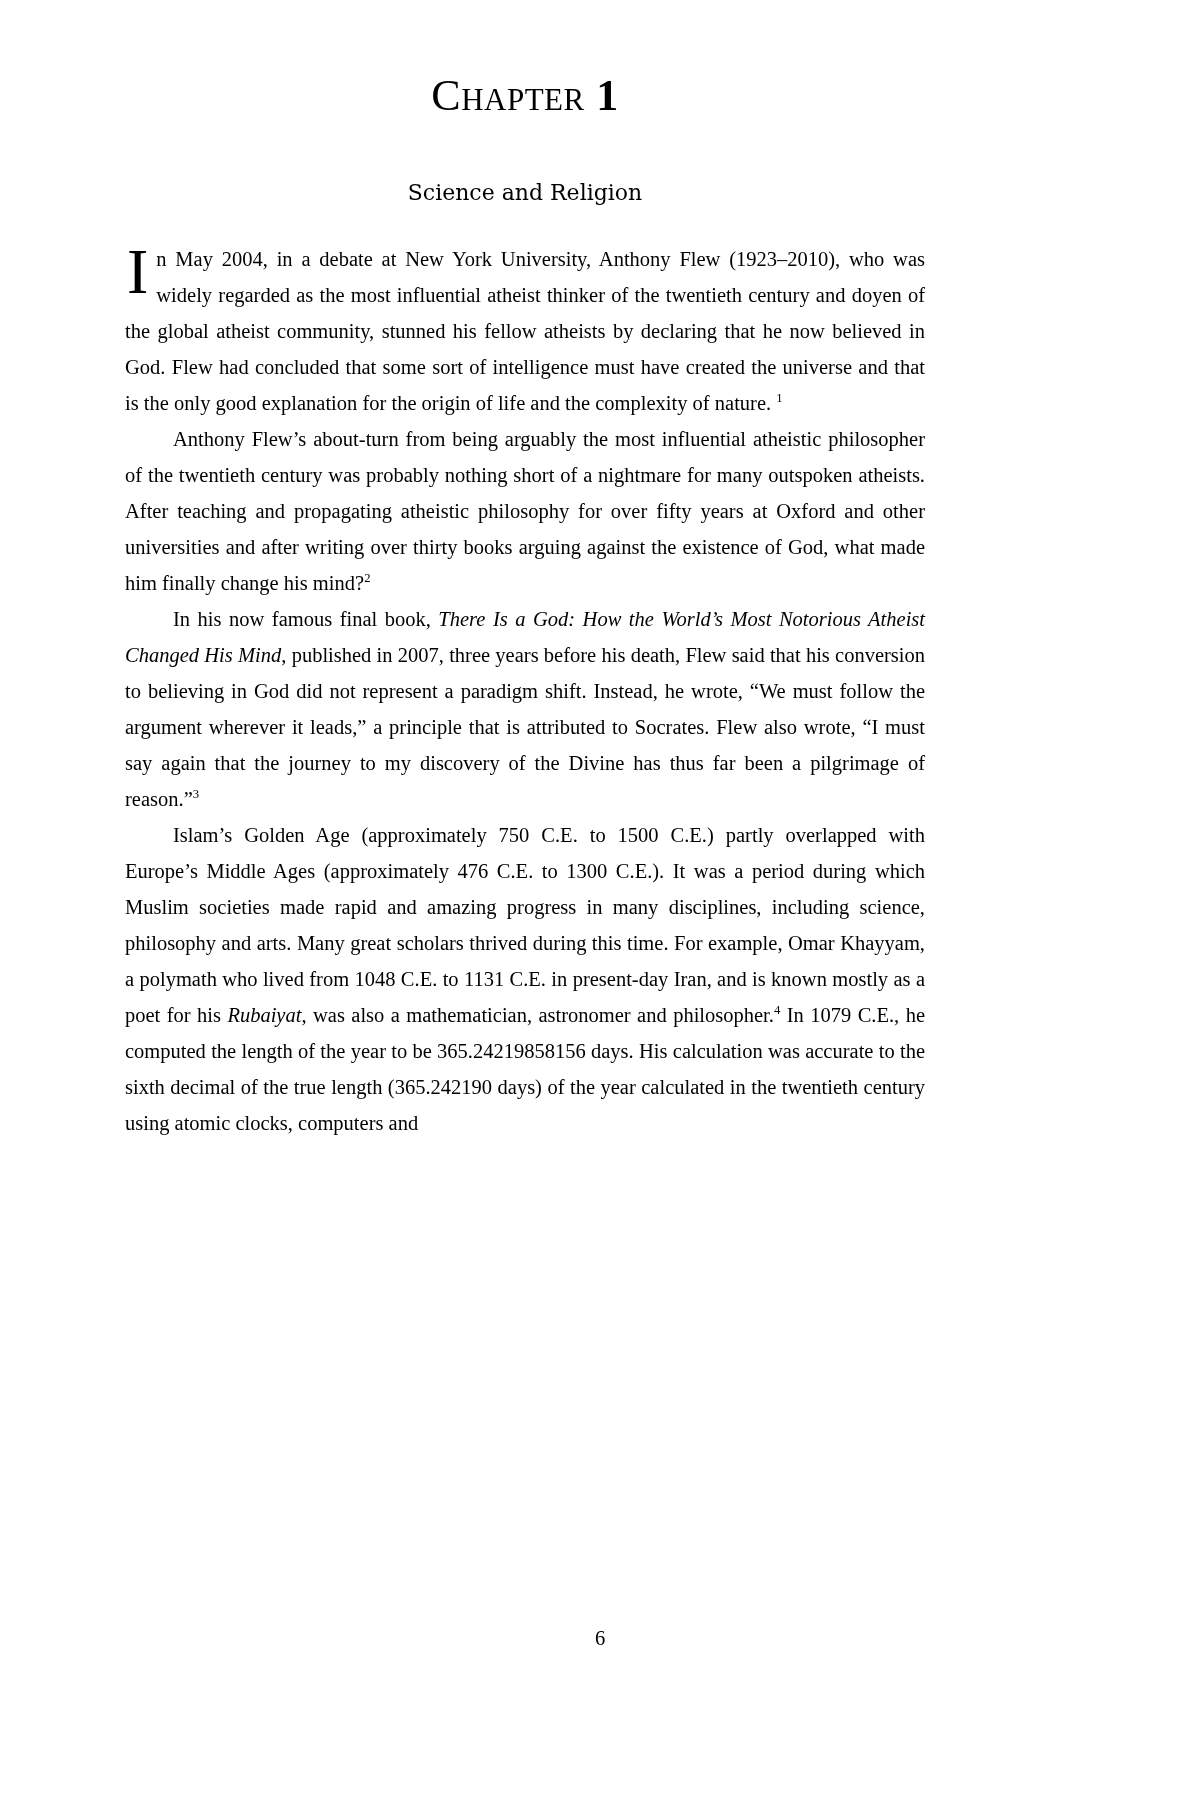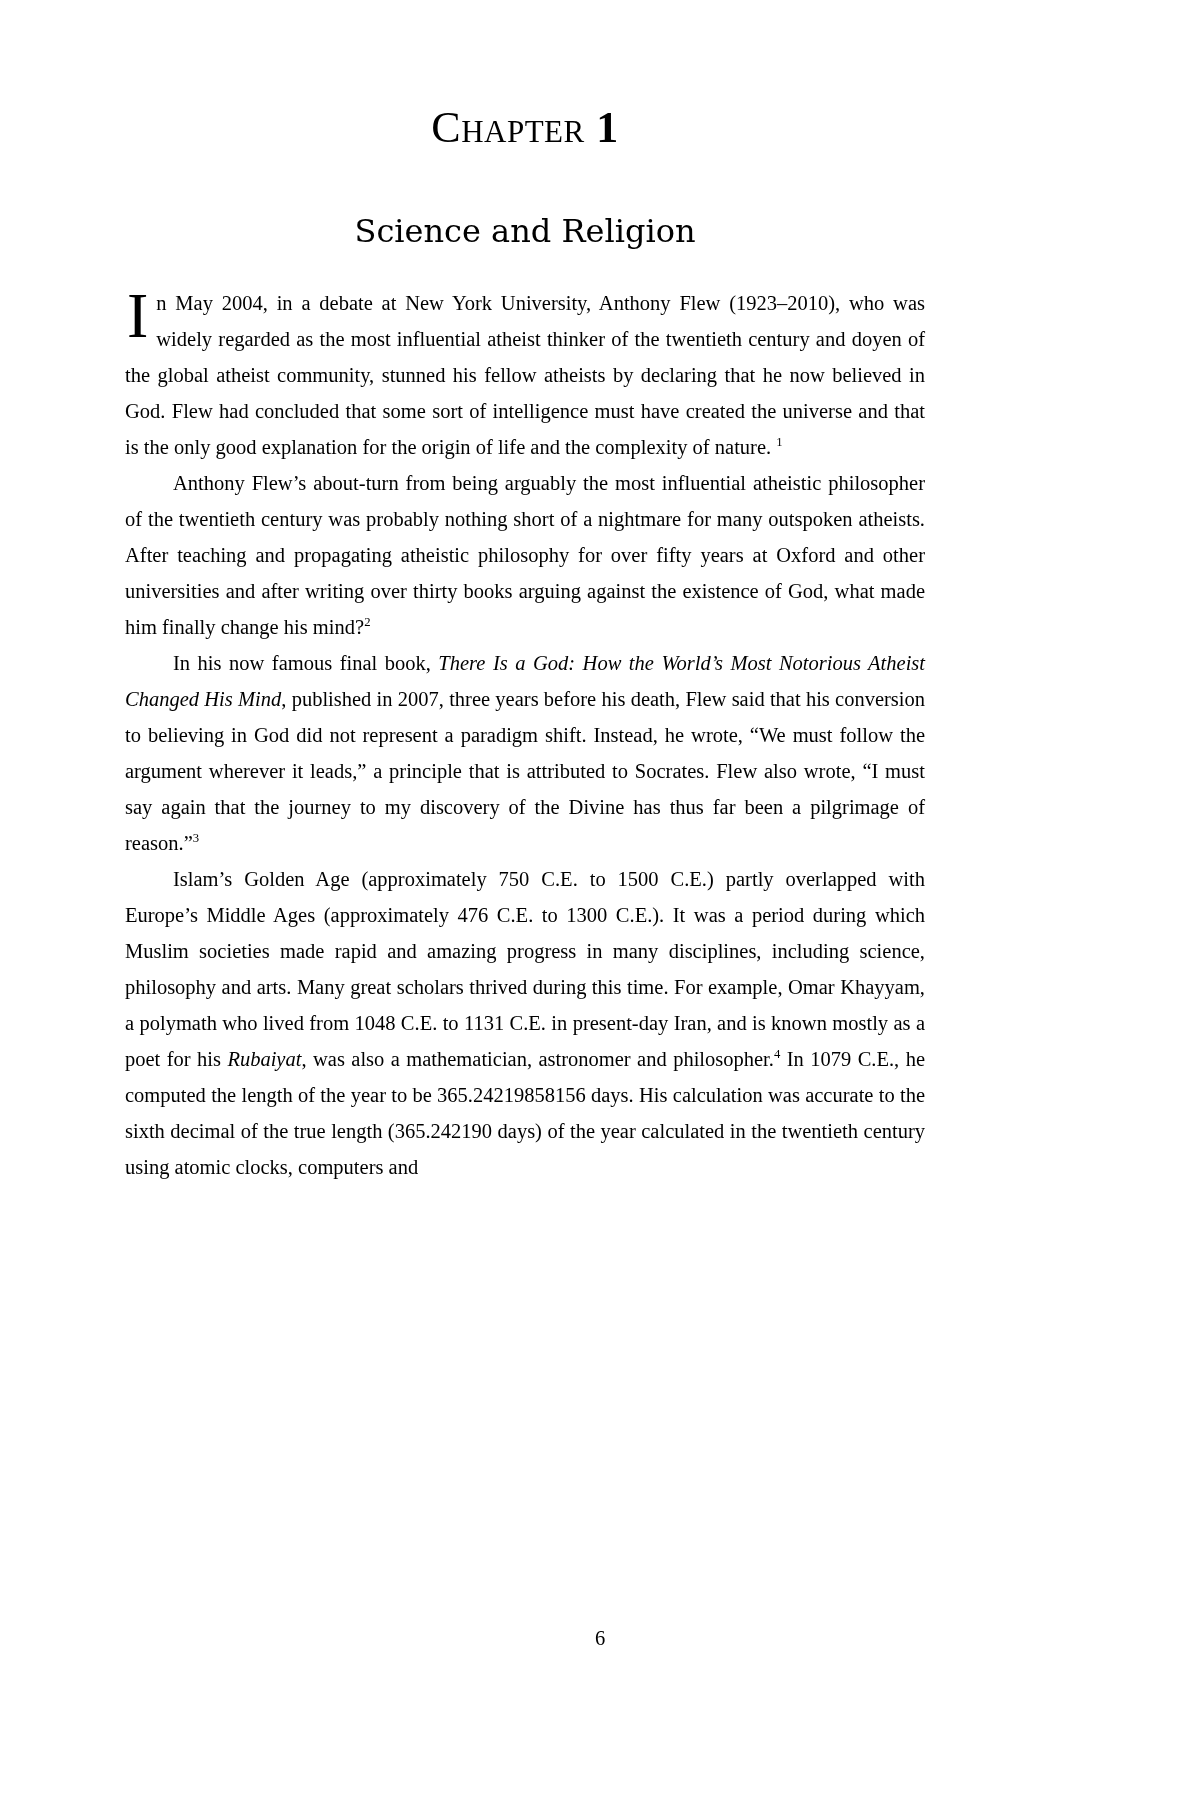--- a/index.html
+++ b/index.html
@@ -22,39 +22,39 @@
     position: absolute;
     left: 125px;
     top: 0;
     width: 800px;
   }
 
   
   .chapter-title {
     text-align: center;
     margin: 0;
-    padding-top: 104px;
+    padding-top: 72px;
     font-family: "Liberation Serif", "DejaVu Serif", serif;
     font-size: 44px;
     font-weight: normal;
     font-variant: small-caps;
     letter-spacing: 0.5px;
     line-height: 1.1;
   }
   .chapter-title .num {
     font-weight: bold;
     font-variant: normal;
   }
 
   .chapter-subtitle {
     text-align: center;
     margin: 0;
     padding-top: 60px;
     font-family: "DejaVu Serif", "Liberation Serif", serif;
-    font-size: 32px;
+    font-size: 22px;
     font-weight: normal;
     line-height: 1.2;
   }
 
   
   .body-text {
     padding-top: 34px;
   }
   p.para {
     margin: 0;

